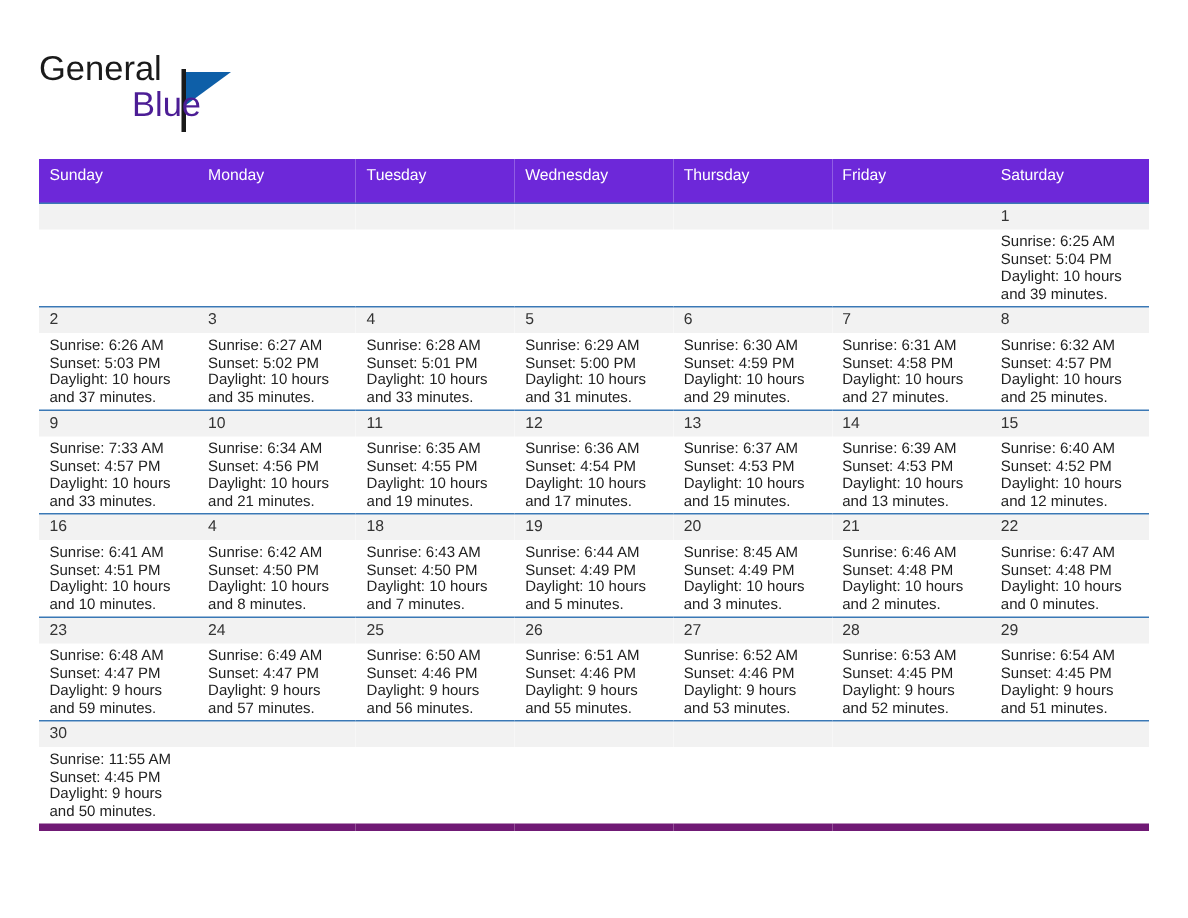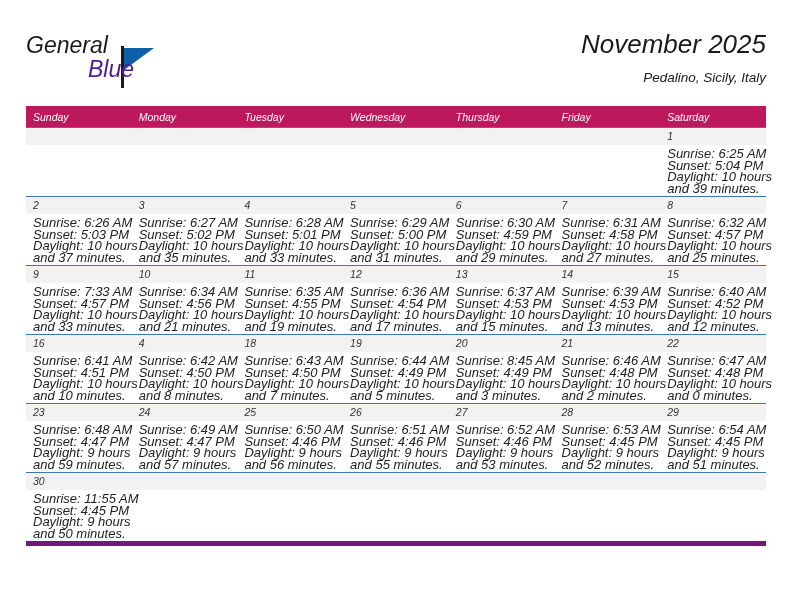--- a/index.html
+++ b/index.html
@@ -12,21 +12,20 @@
     height: 612px;
     font-family: "Liberation Sans", sans-serif;
     color: #000000;
     overflow: hidden;
   }
   .page {
     position: relative;
     width: 792px;
     height: 448px;
     box-sizing: border-box;
-    font-style: italic;
   }
 
   
   .header {
     position: absolute;
     left: 26px;
     top: 28px;
     right: 26px;
     height: 72px;
   }
@@ -96,26 +95,26 @@
   
   .calendar {
     position: absolute;
     left: 26px;
     top: 106px;
     width: 740px;
     border-collapse: collapse;
     table-layout: fixed;
   }
   .calendar th {
-    background: #be185d;
+    background: #6d28d9;
     color: #ffffff;
     font-size: 10.5px;
     font-weight: normal;
     text-align: left;
-    padding: 4px 0 4px 7px;
+    padding: 4px 0 12px 7px;
     height: 13px;
     border: none;
   }
   .calendar td {
     vertical-align: top;
     padding: 0;
     border-top: 1px solid #3a78b5;
     height: 68px;
     background: #ffffff;
   }
@@ -126,21 +125,21 @@
     background: #f2f2f2;
     height: 17px;
     padding: 1px 0 0 7px;
     box-sizing: border-box;
     font-size: 10.5px;
     color: #333333;
     line-height: 15px;
   }
   .cell-body {
     padding: 3px 5px 0 7px;
-    font-size: 13px;
+    font-size: 10px;
     line-height: 11.6px;
     color: #222222;
   }
   .cell-body div {
     white-space: nowrap;
   }
   td.blank-cell {
     background: #ffffff;
   }
   td.blank-cell .daynum-strip {
@@ -157,24 +156,20 @@
 
   <div class="header">
 
     <div class="brand">
       <span class="brand-general">General</span>
       <span class="brand-bar"></span>
       <span class="brand-triangle"></span>
       <span class="brand-blue">Blue</span>
     </div>
 
-    <div class="title-block">
-      <div class="month-title">November 2025</div>
-      <div class="location">Pedalino, Sicily, Italy</div>
-    </div>
 
   </div>
 
   <table class="calendar">
     <thead>
       <tr>
         <th>Sunday</th>
         <th>Monday</th>
         <th>Tuesday</th>
         <th>Wednesday</th>

